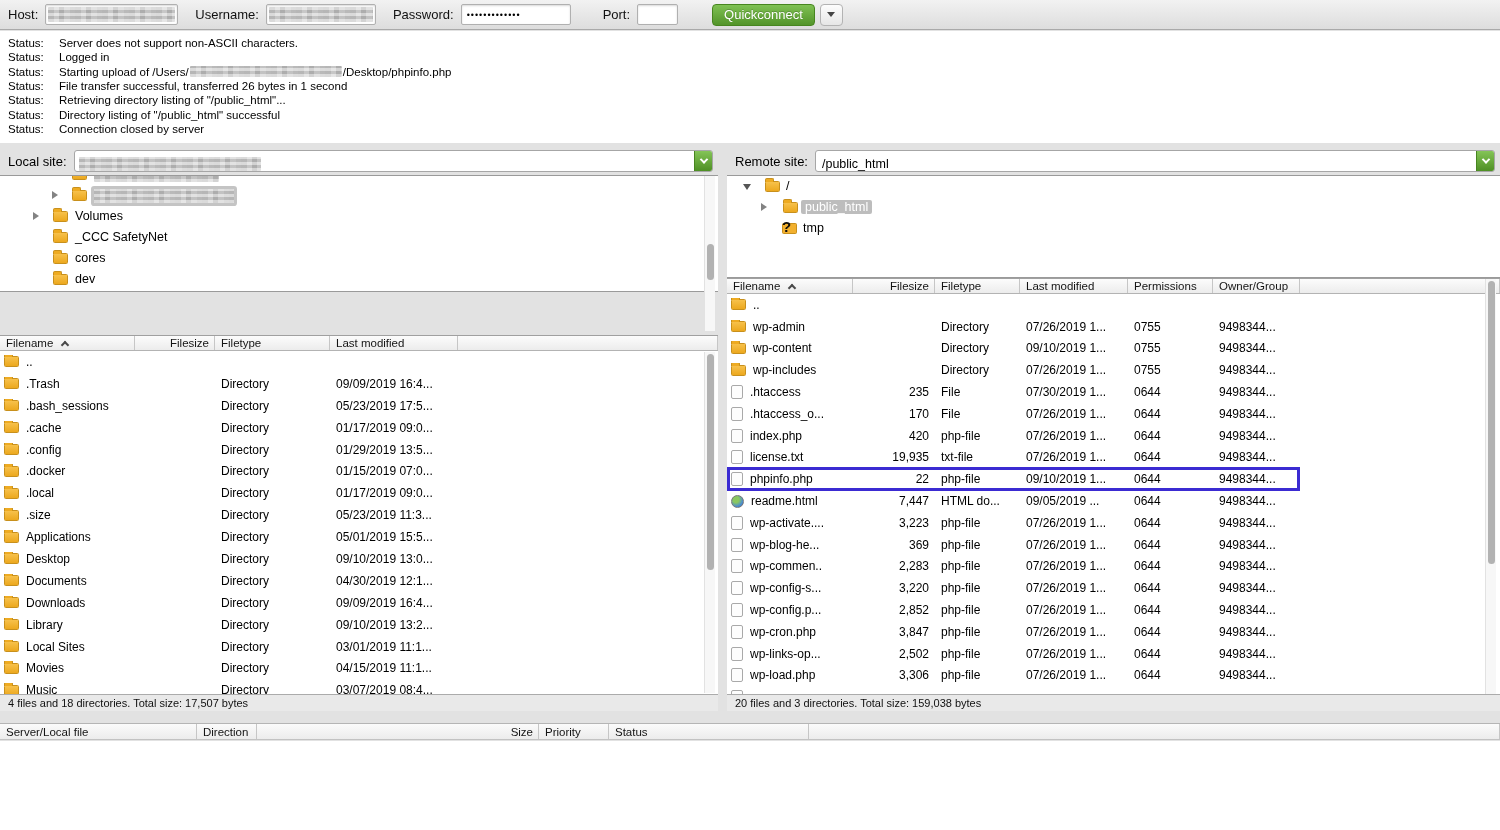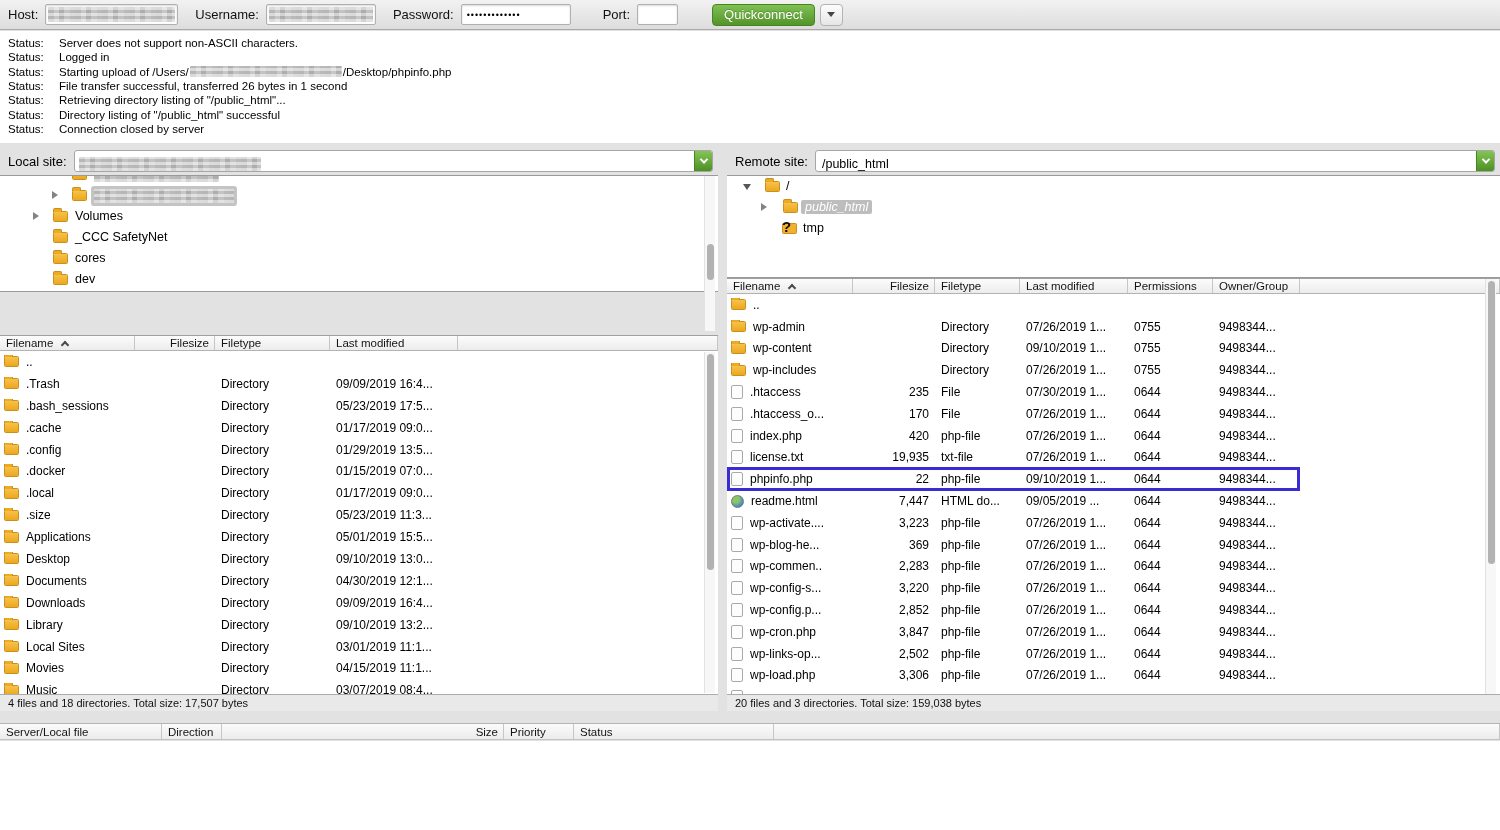--- a/index.html
+++ b/index.html
@@ -64,21 +64,21 @@
   .icon-folder { position:relative; width:15px; height:11px; flex:none;
     background:linear-gradient(#f7c14b,#eca81e); border:1px solid #c8901c; border-radius:1.5px; }
   .icon-folder::before { content:""; position:absolute; left:-1px; top:-4px; width:7px; height:3px;
     background:#eeab22; border:1px solid #c8901c; border-bottom:none; border-radius:2px 2px 0 0; }
   .tree-row .icon-folder, .tree-row .icon-qfolder { position:absolute; top:5px; }
   .icon-qfolder { position:relative; width:15px; height:11px; flex:none;
     background:#f2b02e; border:1px solid #c8901c; border-radius:1.5px; }
   .icon-qfolder::after { content:"?"; position:absolute; left:-1px; top:-6px;
     font-size:15px; font-weight:700; color:#0d0d0d; }
   .tree-text { position:absolute; top:3px; font-size:12.5px; white-space:nowrap; }
-  .tree-sel  { background:#bdbdbd; border-radius:2px; padding:0 4px; color:#fff;font-style:italic; }
+  .tree-sel  { background:#bdbdbd; border-radius:2px; padding:0 4px; color:#fff; }
   .tree-redact { position:absolute; top:4px; width:125px; height:14px; }
   .tree-redact.sel-bg { width:140px; box-shadow:0 0 0 3px #c4c4c4; }
   
   .list-header { position:absolute; left:0; width:100%; height:16px;
     background:linear-gradient(#fcfcfc,#ececec); border-top:1px solid #a0a0a0; border-bottom:1px solid #b3b3b3;
     display:flex; align-items:stretch; font-size:11.5px; color:#141414; }
   #local-panel  .list-header { top:187px; }
   #remote-panel .list-header { top:130px; }
   .hcell { display:flex; align-items:center; padding-left:6px; border-right:1px solid #c6c6c6; }
   .hcell.right { justify-content:flex-end; padding-right:5px; }
@@ -106,21 +106,21 @@
   .panel-status { position:absolute; left:0; top:546px; width:100%; height:17px;
     background:#e9e9e9; border-top:1px solid #ababab; display:flex; align-items:center;
     padding-left:8px; font-size:11px; color:#111; }
   
   .sbar { position:absolute; background:#f7f7f7; border-left:1px solid #e2e2e2; width:11px; }
   .sthumb { position:absolute; left:2px; width:7px; background:#b2b2b2; border-radius:4px; }
   
   .queue-header { position:absolute; left:0; top:723px; width:1500px; height:17px;
     background:linear-gradient(#fbfbfb,#ececec); border-top:1px solid #b5b5b5; border-bottom:1px solid #c2c2c2;
     display:flex; align-items:stretch; font-size:11.5px; color:#141414; }
-  .qc1{width:162px;} .qc2{width:60px;} .qc3{width:197px;margin-top:48px;} .qc4{width:85px;} .qc5{width:70px;} .qc6{width:200px;}
+  .qc1{width:197px;} .qc2{width:60px;} .qc3{width:197px;margin-top:48px;} .qc4{width:85px;} .qc5{width:70px;} .qc6{width:200px;}
   .queue-body { position:absolute; left:0; top:741px; width:1500px; height:89px; background:#fff; }
 </style>
 </head>
 <body>
 
 <div class="toolbar">
   <span class="tb-label" style="margin-left:8px">Host:</span>
   <span class="field" style="width:133px; margin-left:7px">
       <span class="fill-redact redacted"></span>
     </span>

